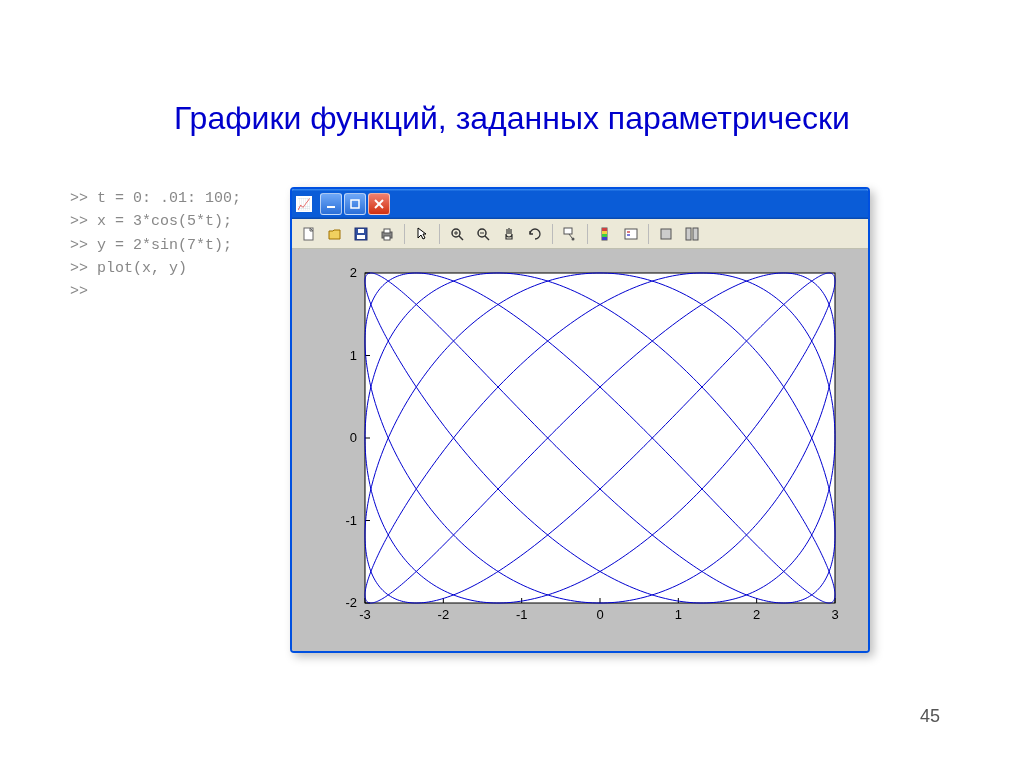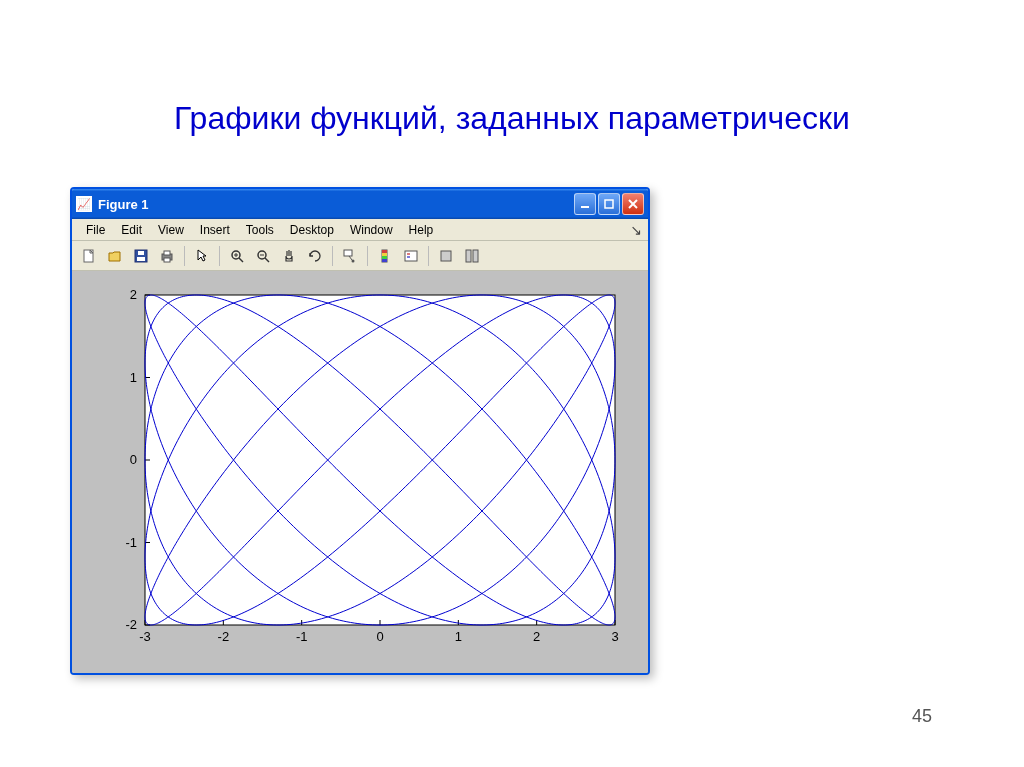--- a/index.html
+++ b/index.html
@@ -27,21 +27,21 @@
     font-size: 15px;
     color: #888;
     line-height: 1.55;
     white-space: pre;
     flex-shrink: 0;
     width: 220px;
   }
   .page-number {
     position: absolute;
     bottom: 40px;
-    right: 92px;
+    right: 84px;
     font-size: 18px;
     color: #555;
   }
 
   
   .figwin {
     width: 580px;
     border: 2px solid #0050e0;
     border-radius: 4px;
     box-shadow: 4px 4px 10px rgba(0,0,0,0.25);
@@ -141,56 +141,48 @@
     display: block;
   }
 </style>
 </head>
 <body>
 
 <div class="slide-title">Графики функций, заданных параметрически</div>
 
 <div class="content-row">
 
+  <pre class="code-block" id="code-block">&gt;&gt; t = 0: .01: 100;
+&gt;&gt; x = 3*cos(5*t);
+&gt;&gt; y = 2*sin(7*t);
+&gt;&gt; plot(x, y)
+&gt;&gt;</pre>
 
   <div class="figwin">
 
     <div class="titlebar">
       <div class="app-icon">📈</div>
-      <div class="title-text">Figure 1</div>
       <div class="winbtn min">
         <svg width="12" height="12">
             <rect x="2" y="8" width="8" height="2" fill="#fff"></rect>
           </svg>
       </div>
       <div class="winbtn max">
         <svg width="12" height="12">
             <rect x="2" y="2" width="8" height="8" fill="none" stroke="#fff" stroke-width="1.5"></rect>
           </svg>
       </div>
       <div class="winbtn close">
         <svg width="12" height="12">
             <line x1="2" y1="2" x2="10" y2="10" stroke="#fff" stroke-width="2"></line>
             <line x1="10" y1="2" x2="2" y2="10" stroke="#fff" stroke-width="2"></line>
           </svg>
       </div>
     </div>
 
-    <div class="menubar" id="menubar">
-
-    <span class="mitem">File</span>
-        <span class="mitem">Edit</span>
-        <span class="mitem">View</span>
-        <span class="mitem">Insert</span>
-        <span class="mitem">Tools</span>
-        <span class="mitem">Desktop</span>
-        <span class="mitem">Window</span>
-        <span class="mitem">Help</span>
-        <span class="dock">↘</span>
-      </div>
 
     <div class="toolbar">
       <div class="tbtn">
         <svg width="16" height="16">
             <rect x="3" y="2" width="9" height="12" fill="#fff" stroke="#666"></rect>
             <path d="M9 2 L12 5 L9 5 Z" fill="#ddd" stroke="#666"></path>
           </svg>
       </div>
       <div class="tbtn">
         <svg width="16" height="16">

